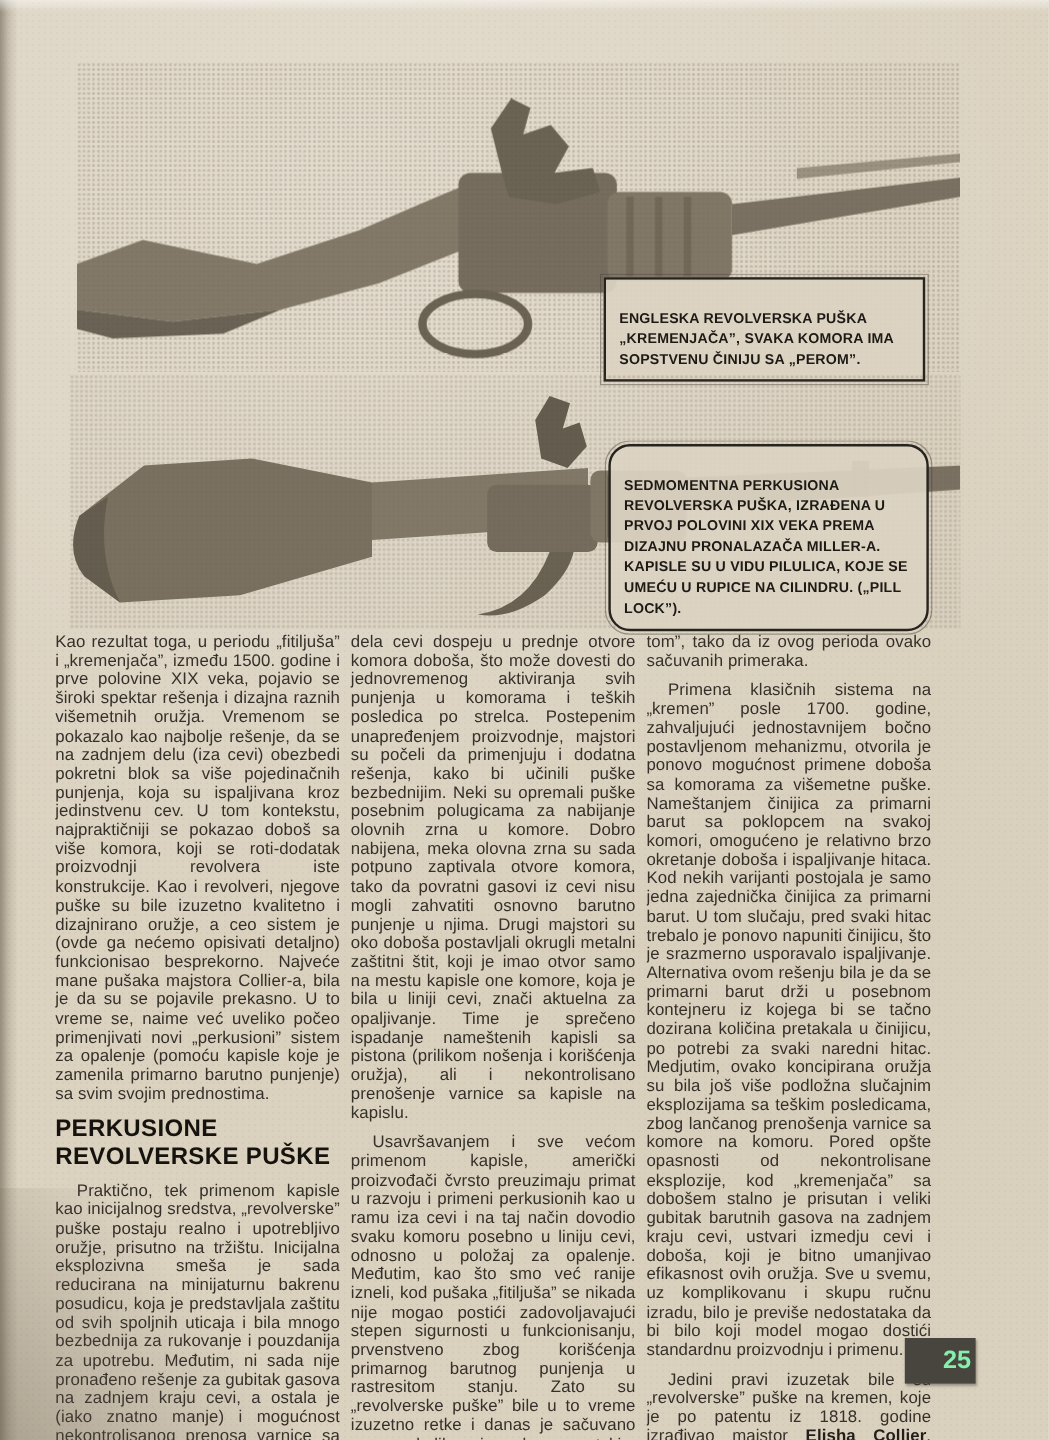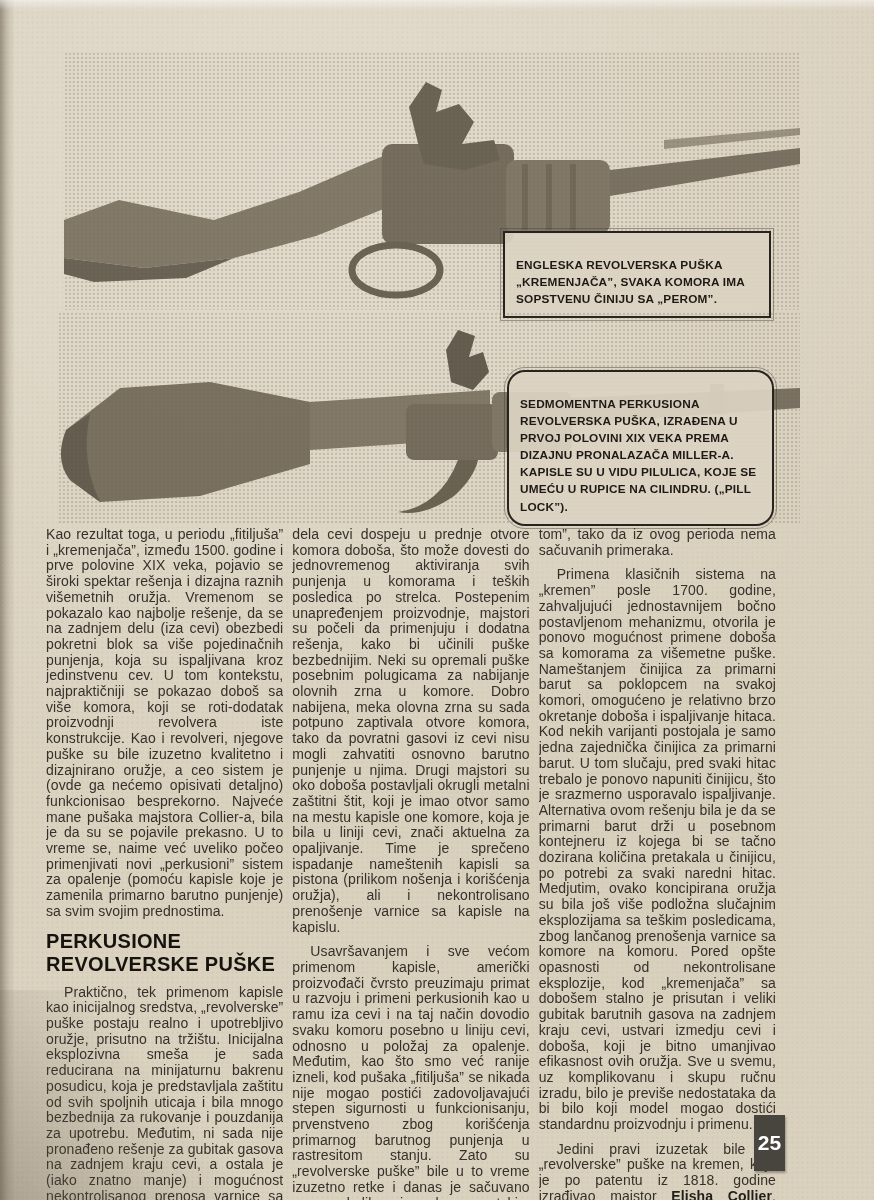--- a/index.html
+++ b/index.html
@@ -25,23 +25,23 @@
         background:rgba(219,211,194,0.93);padding:24px 10px 8px 11px;
         font-weight:bold;font-size:11.8px;line-height:1.45;color:#1d1a16;letter-spacing:0.2px;}
   .columns{position:absolute;left:46px;top:527px;width:730px;height:676px;display:flex;gap:9px;}
   .column{flex:1 1 0;overflow:hidden;min-width:0;}
   .column p{margin:0 0 9px;font-size:14px;line-height:15.7px;text-align:justify;
         color:#35302a;letter-spacing:0.1px;}
   .column p.indent{text-indent:18px;}
   .column h2{margin:10px 0 9px;font-size:20px;line-height:23px;font-weight:bold;
         color:#16130f;letter-spacing:0.3px;}
   .column b{color:#221f1a;margin-top:48px;}
-  .page-number{position:absolute;left:754px;top:1115px;width:31px;height:56px;
-        background:#48453f;color:#ffffff;display:flex;align-items:center;justify-content:center;
-        font-size:21px;font-weight:bold;box-shadow:1px 2px 2px rgba(60,54,44,0.4);}
+  .page-number{position:absolute;left:754px;top:1115px;width:31px;height:38px;
+        background:#48453f;color:#86efac;display:flex;align-items:center;justify-content:center;
+        font-size:21px;font-weight:bold;box-shadow:1px 2px 2px rgba(60,54,44,0.4);padding-left:28px;}
 </style>
 </head>
 <body>
 
 <div class="page">
   <div class="scan-edge-left"></div>
   <div class="scan-edge-top"></div>
 
   <div class="photo" style="left:64px;top:52px;width:736px;height:258px;">
     <svg viewBox="0 0 736 258">
@@ -87,21 +87,21 @@
     <div class="column">
         <p>Kao rezultat toga, u periodu „fitiljuša” i „kremenjača”, između 1500. godine i prve polovine XIX veka, pojavio se široki spektar rešenja i dizajna raznih višemetnih oružja. Vremenom se pokazalo kao najbolje rešenje, da se na zadnjem delu (iza cevi) obezbedi pokretni blok sa više pojedinačnih punjenja, koja su ispaljivana kroz jedinstvenu cev. U tom kontekstu, najpraktičniji se pokazao doboš sa više komora, koji se roti-dodatak proizvodnji revolvera iste konstrukcije. Kao i revolveri, njegove puške su bile izuzetno kvalitetno i dizajnirano oružje, a ceo sistem je (ovde ga nećemo opisivati detaljno) funkcionisao besprekorno. Najveće mane pušaka majstora Collier-a, bila je da su se pojavile prekasno. U to vreme se, naime već uveliko počeo primenjivati novi „perkusioni” sistem za opalenje (pomoću kapisle koje je zamenila primarno barutno punjenje) sa svim svojim prednostima.</p>
         <h2>PERKUSIONE REVOLVERSKE PUŠKE</h2>
         <p class="indent">Praktično, tek primenom kapisle kao inicijalnog sredstva, „revolverske” puške postaju realno i upotrebljivo oružje, prisutno na tržištu. Inicijalna eksplozivna smeša je sada reducirana na minijaturnu bakrenu posudicu, koja je predstavljala zaštitu od svih spoljnih uticaja i bila mnogo bezbednija za rukovanje i pouzdanija za upotrebu. Međutim, ni sada nije pronađeno rešenje za gubitak gasova na zadnjem kraju cevi, a ostala je (iako znatno manje) i mogućnost nekontrolisanog prenosa varnice sa kapisle na kapislu ili da povratni gasovi iz zadnjeg</p>
       </div>
     <div class="column">
         <p>dela cevi dospeju u prednje otvore komora doboša, što može dovesti do jednovremenog aktiviranja svih punjenja u komorama i teških posledica po strelca. Postepenim unapređenjem proizvodnje, majstori su počeli da primenjuju i dodatna rešenja, kako bi učinili puške bezbednijim. Neki su opremali puške posebnim polugicama za nabijanje olovnih zrna u komore. Dobro nabijena, meka olovna zrna su sada potpuno zaptivala otvore komora, tako da povratni gasovi iz cevi nisu mogli zahvatiti osnovno barutno punjenje u njima. Drugi majstori su oko doboša postavljali okrugli metalni zaštitni štit, koji je imao otvor samo na mestu kapisle one komore, koja je bila u liniji cevi, znači aktuelna za opaljivanje. Time je sprečeno ispadanje nameštenih kapisli sa pistona (prilikom nošenja i korišćenja oružja), ali i nekontrolisano prenošenje varnice sa kapisle na kapislu.</p>
         <p class="indent">Usavršavanjem i sve većom primenom kapisle, američki proizvođači čvrsto preuzimaju primat u razvoju i primeni perkusionih kao u ramu iza cevi i na taj način dovodio svaku komoru posebno u liniju cevi, odnosno u položaj za opalenje. Međutim, kao što smo već ranije izneli, kod pušaka „fitiljuša” se nikada nije mogao postići zadovoljavajući stepen sigurnosti u funkcionisanju, prvenstveno zbog korišćenja primarnog barutnog punjenja u rastresitom stanju. Zato su „revolverske puške” bile u to vreme izuzetno retke i danas je sačuvano samo nekoliko primeraka po svetskim muzejima i najbogatijim privatnim kolekcijama. Zanimljivo je da su „fitiljuše” ipak bile pogodnije za primenu doboša od nekih kasnijih sistema, na primer od pušaka sistema sa „kolesce-</p>
       </div>
     <div class="column">
-        <p>tom”, tako da iz ovog perioda nema sačuvanih primeraka.</p>
+        <p>tom”, tako da iz ovog perioda ovako sačuvanih primeraka.</p>
         <p class="indent">Primena klasičnih sistema na „kremen” posle 1700. godine, zahvaljujući jednostavnijem bočno postavljenom mehanizmu, otvorila je ponovo mogućnost primene doboša sa komorama za višemetne puške. Nameštanjem činijica za primarni barut sa poklopcem na svakoj komori, omogućeno je relativno brzo okretanje doboša i ispaljivanje hitaca. Kod nekih varijanti postojala je samo jedna zajednička činijica za primarni barut. U tom slučaju, pred svaki hitac trebalo je ponovo napuniti činijicu, što je srazmerno usporavalo ispaljivanje. Alternativa ovom rešenju bila je da se primarni barut drži u posebnom kontejneru iz kojega bi se tačno dozirana količina pretakala u činijicu, po potrebi za svaki naredni hitac. Medjutim, ovako koncipirana oružja su bila još više podložna slučajnim eksplozijama sa teškim posledicama, zbog lančanog prenošenja varnice sa komore na komoru. Pored opšte opasnosti od nekontrolisane eksplozije, kod „kremenjača” sa dobošem stalno je prisutan i veliki gubitak barutnih gasova na zadnjem kraju cevi, ustvari izmedju cevi i doboša, koji je bitno umanjivao efikasnost ovih oružja. Sve u svemu, uz komplikovanu i skupu ručnu izradu, bilo je previše nedostataka da bi bilo koji model mogao dostići standardnu proizvodnju i primenu.</p>
         <p class="indent">Jedini pravi izuzetak bile su „revolverske” puške na kremen, koje je po patentu iz 1818. godine izrađivao majstor <b>Elisha Collier</b>, Amerikanac u Londonu. Naravno, puške je izrađivao u malom broju, samo kao</p>
       </div>
   </div>
 
   <div class="page-number">25</div>
 
   <div class="scan-corner"></div>
 </div>
 

